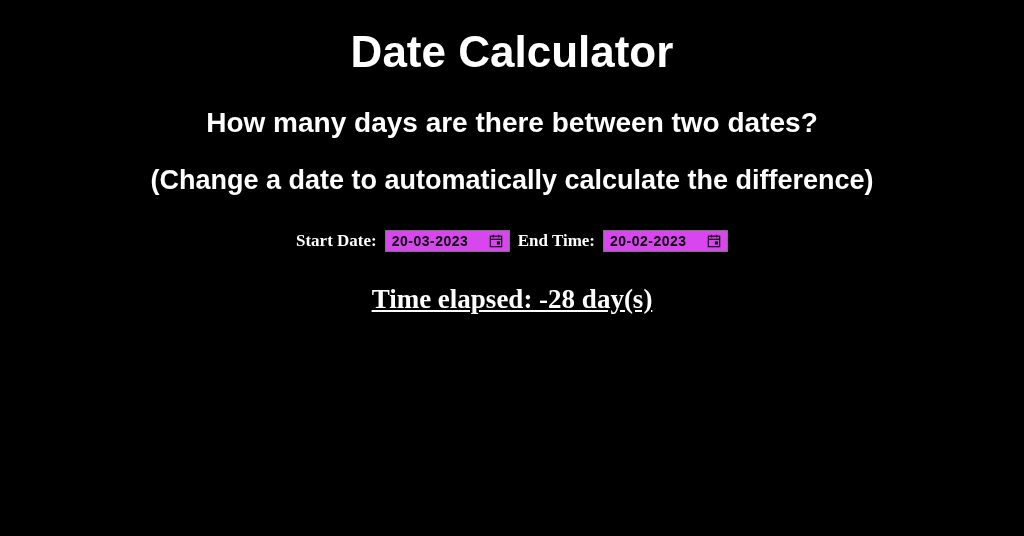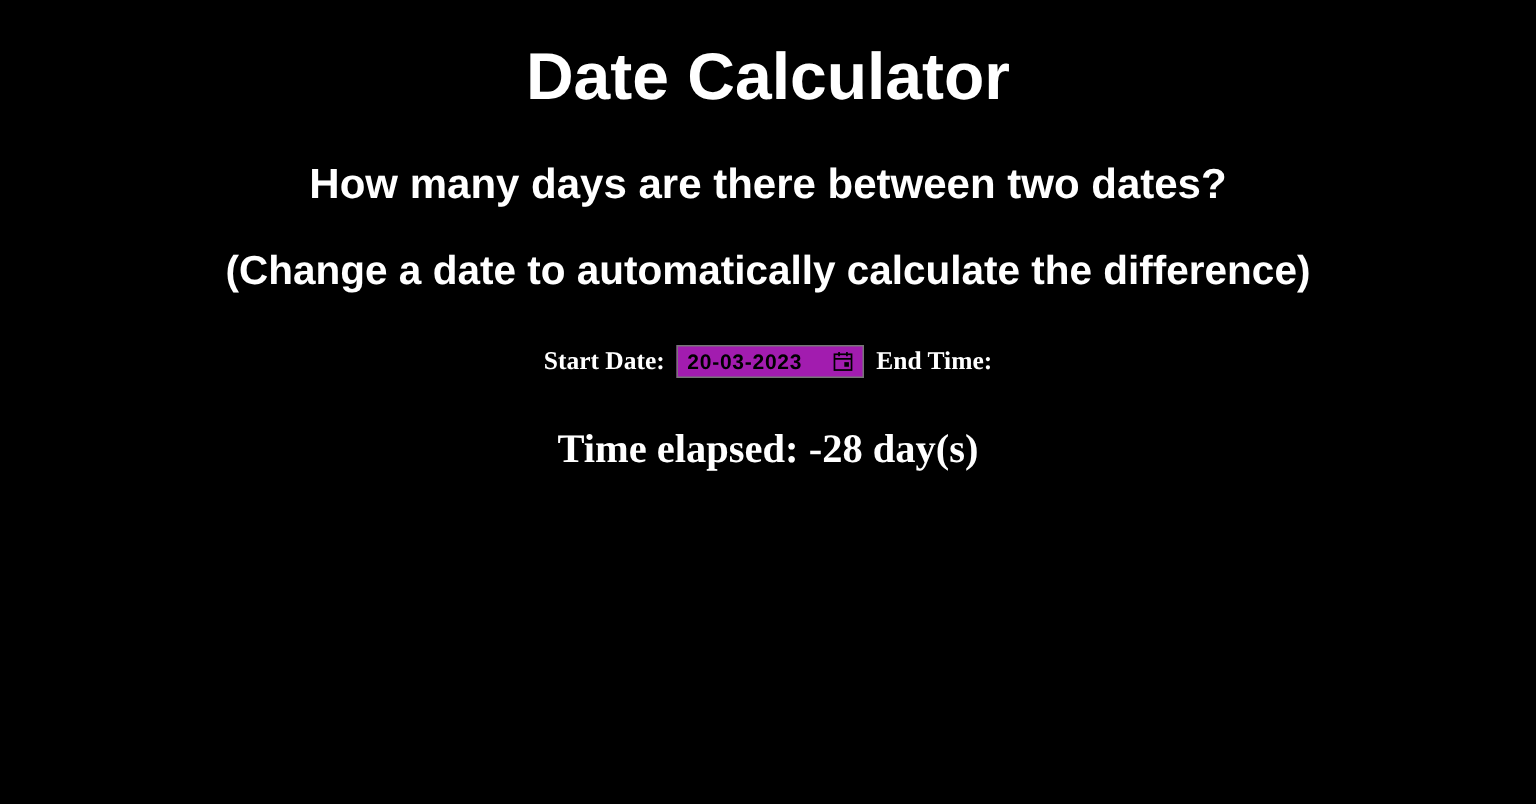--- a/index.html
+++ b/index.html
@@ -47,21 +47,21 @@
       font-weight: bold;
       margin-bottom: 32px;
     }
     .date-label {
       font-family: "Times New Roman", Times, serif;
       font-size: 17px;
       font-weight: bold;
       text-align: center;
     }
     .date-input {
-      background-color: #a21caf;
+      background-color: #d946ef;
       color: #000000;
       border: 1px solid #767676;
       font-family: Arial, sans-serif;
       font-size: 14px;
       padding: 2px 6px;
       height: 22px;
       width: 125px;
       display: inline-flex;
       align-items: center;
       justify-content: space-between;
@@ -74,20 +74,21 @@
     .calendar-icon {
       width: 14px;
       height: 14px;
       display: inline-block;
     }
     .result {
       font-family: "Times New Roman", Times, serif;
       font-size: 27px;
       font-weight: bold;
       margin-top: 8px;
+      text-decoration: underline;
     }
   </style>
 </head>
 <body>
 
 <div class="container">
   <h1 class="title">Date Calculator</h1>
   <h2 class="subtitle">How many days are there between two dates?</h2>
   <h2 class="instruction">(Change a date to automatically calculate the difference)</h2>
 
@@ -99,16 +100,28 @@
         <svg viewBox="0 0 16 16" width="14" height="14">
           <rect x="1.5" y="2.5" width="13" height="12" fill="none" stroke="#000" stroke-width="1.3"></rect>
           <line x1="1.5" y1="6" x2="14.5" y2="6" stroke="#000" stroke-width="1.3"></line>
           <line x1="5" y1="0.8" x2="5" y2="4" stroke="#000" stroke-width="1.3"></line>
           <line x1="11" y1="0.8" x2="11" y2="4" stroke="#000" stroke-width="1.3"></line>
           <rect x="9" y="8.5" width="3.5" height="3.5" fill="#000"></rect>
         </svg>
       </span>
     </span>
     <span class="date-label">End Time:</span>
+    <span class="date-input">
+      <span class="date-value">20-02-2023</span>
+      <span class="calendar-icon">
+        <svg viewBox="0 0 16 16" width="14" height="14">
+          <rect x="1.5" y="2.5" width="13" height="12" fill="none" stroke="#000" stroke-width="1.3"></rect>
+          <line x1="1.5" y1="6" x2="14.5" y2="6" stroke="#000" stroke-width="1.3"></line>
+          <line x1="5" y1="0.8" x2="5" y2="4" stroke="#000" stroke-width="1.3"></line>
+          <line x1="11" y1="0.8" x2="11" y2="4" stroke="#000" stroke-width="1.3"></line>
+          <rect x="9" y="8.5" width="3.5" height="3.5" fill="#000"></rect>
+        </svg>
+      </span>
+    </span>
   </div>
 
   <div class="result">Time elapsed: -28 day(s)</div>
 </div>
 
 </body></html>

